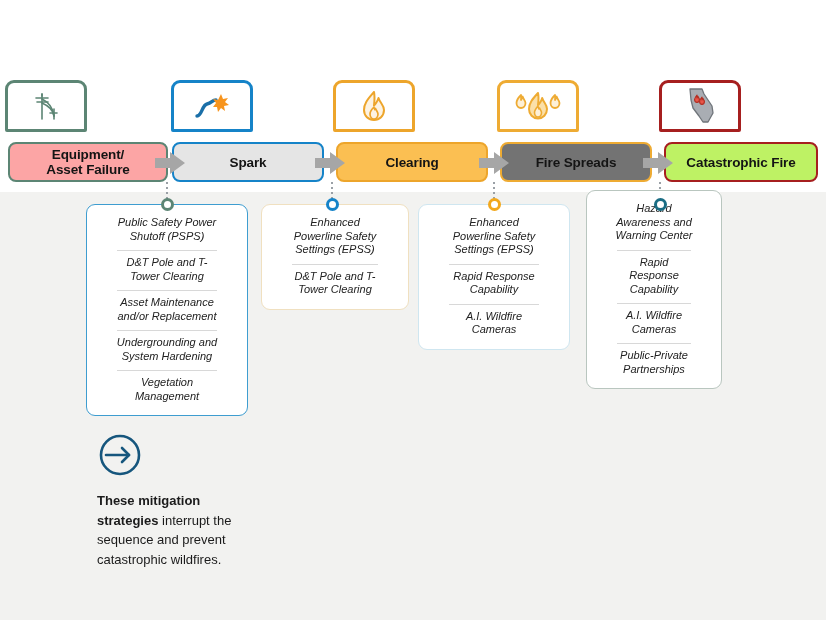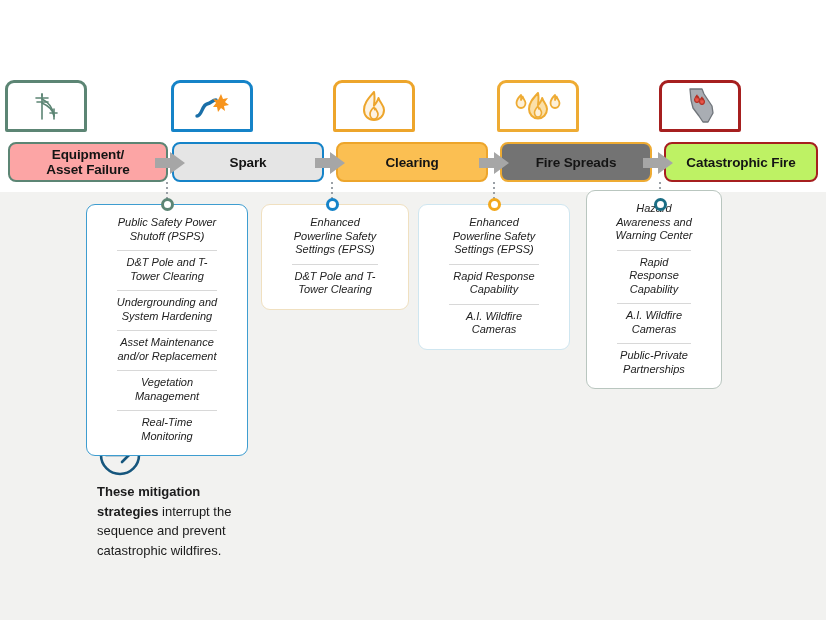--- a/index.html
+++ b/index.html
@@ -125,20 +125,21 @@
   }
 
   
   #footnote {
     position: absolute;
     left: 97px;
     top: 432px;
     width: 152px;
   }
   #footnote-text {
+    margin-top: 9px;
     font-size: 13px;
     line-height: 19.5px;
     color: #1b1b1b;
   }
   #footnote-text b { font-weight: bold; }
 </style>
 </head>
 <body>
 
 <div id="lower-panel"></div>
@@ -245,24 +246,23 @@
 <div class="connector" id="connector-3" style="left: 659px;"></div>
 
 <div class="ring" id="ring-0" style="left: 160.5px; top: 198px; border-color: rgb(92, 133, 116);"></div>
 <div class="ring" id="ring-1" style="left: 325.5px; top: 198px; border-color: rgb(21, 131, 200);"></div>
 <div class="ring" id="ring-2" style="left: 487.5px; top: 198px; border-color: rgb(242, 168, 29);"></div>
 <div class="ring" id="ring-3" style="left: 653.5px; top: 198px; border-color: rgb(27, 109, 132);"></div>
 
 <div class="mit-box" id="mit-box-0" style="left: 86px; top: 204px; width: 162px; border-color: rgb(62, 157, 208);">
     <div class="mit-item">Public Safety Power Shutoff (PSPS)</div>
     <div class="mit-item">D&amp;T Pole and T-Tower Clearing</div>
+    <div class="mit-item">Asset Maintenance and/or Replacement</div>
     <div class="mit-item">Undergrounding and System Hardening</div>
-    <div class="mit-item">Asset Maintenance and/or Replacement</div>
     <div class="mit-item">Vegetation Management</div>
-    <div class="mit-item">Real-Time Monitoring</div>
   </div>
 <div class="mit-box" id="mit-box-1" style="left: 261px; top: 204px; width: 148px; border-color: rgb(240, 224, 192);">
     <div class="mit-item">Enhanced Powerline Safety Settings (EPSS)</div>
     <div class="mit-item">D&amp;T Pole and T-Tower Clearing</div>
   </div>
 <div class="mit-box" id="mit-box-2" style="left: 418px; top: 204px; width: 152px; border-color: rgb(207, 230, 240);">
     <div class="mit-item">Enhanced Powerline Safety Settings (EPSS)</div>
     <div class="mit-item">Rapid Response Capability</div>
     <div class="mit-item">A.I. Wildfire Cameras</div>
   </div>

